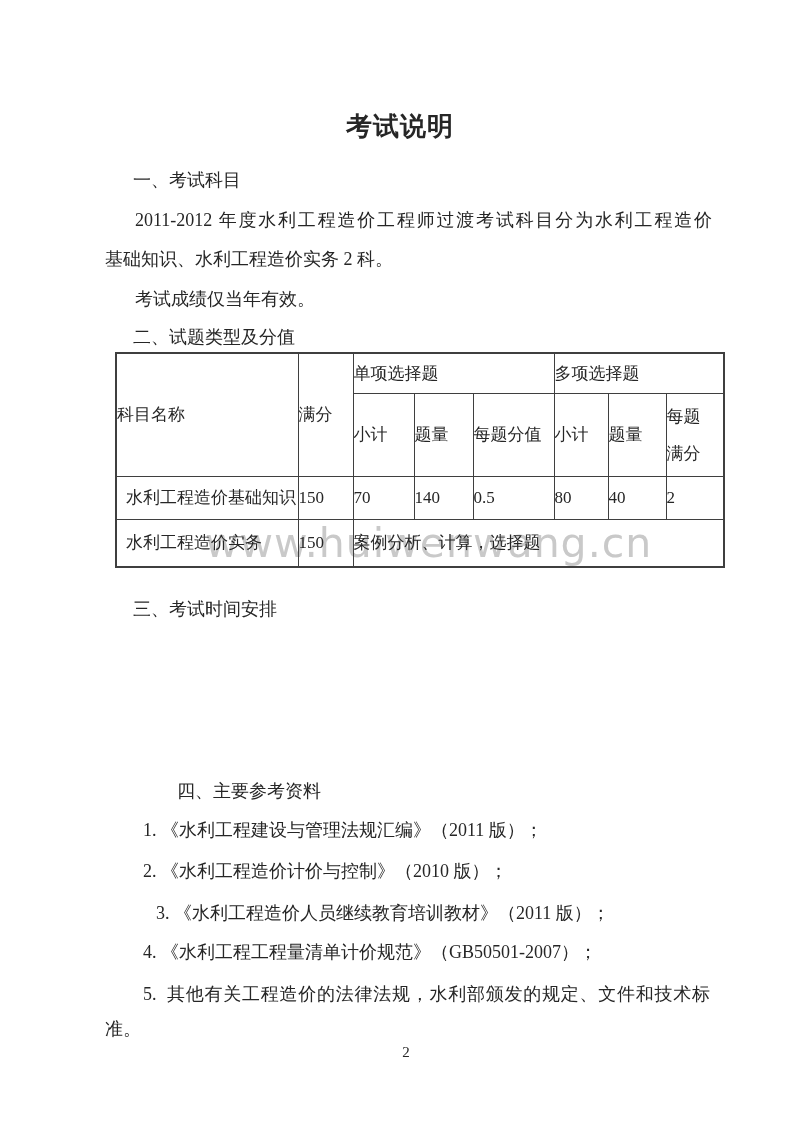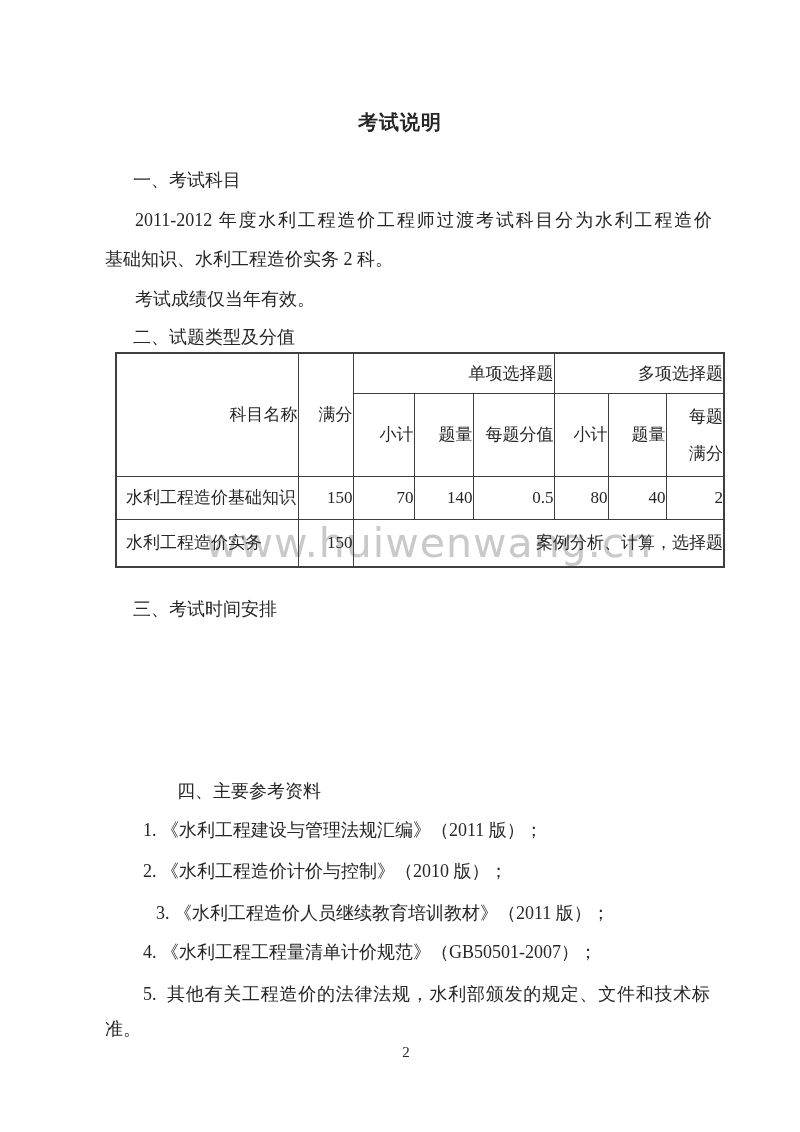--- a/index.html
+++ b/index.html
@@ -19,21 +19,21 @@
     z-index:2;
   }
   .just{
     text-align:justify;
     text-align-last:justify;
   }
   .doc-title{
     position:absolute;
     top:109px;left:0;width:800px;
     text-align:center;
-    font-size:20px;
+    font-size:26px;
     font-weight:700;
     letter-spacing:1px;
     z-index:2;
   }
   .watermark{
     position:absolute;
     left:205px;top:506px;
     font-family:"DejaVu Sans","Liberation Sans",sans-serif;
     font-size:41px;
     line-height:75px;
@@ -46,21 +46,21 @@
     position:absolute;
     border-collapse:collapse;
     table-layout:fixed;
     background:transparent;
     font-size:17px;
     color:#262626;
     z-index:2;
   }
   td{
     border:1px solid #3f3f3f;
-    text-align:right;
+    text-align:left;
     vertical-align:middle;
     padding:0;
     overflow:hidden;
     background:transparent;
   }
   #score-table{left:115px;top:352px;width:608px;border:2px solid #3f3f3f;}
   #schedule-table{left:188px;top:640px;width:442px;border:2px solid #3f3f3f;}
   .cell-left{text-align:left;padding-left:9px;}
   .two-line-head{line-height:37px;}
   .pagenum{

